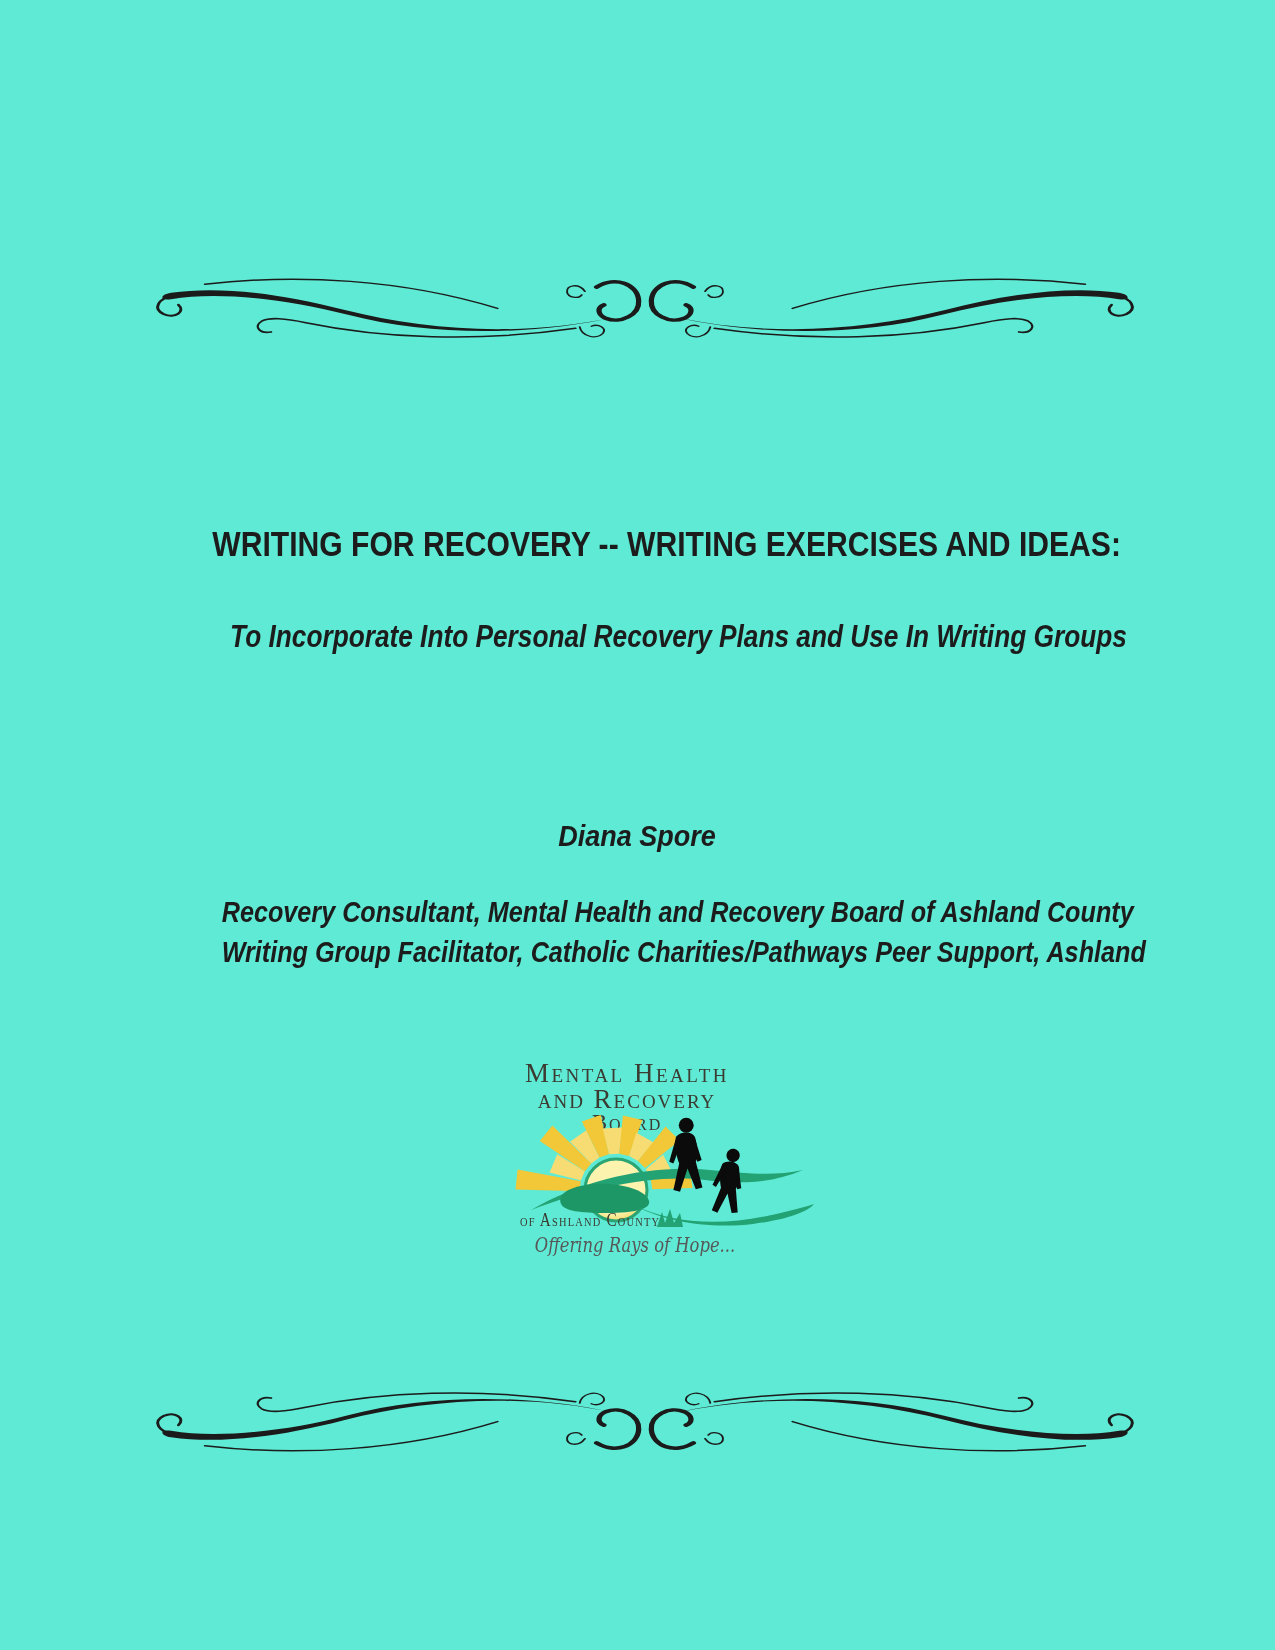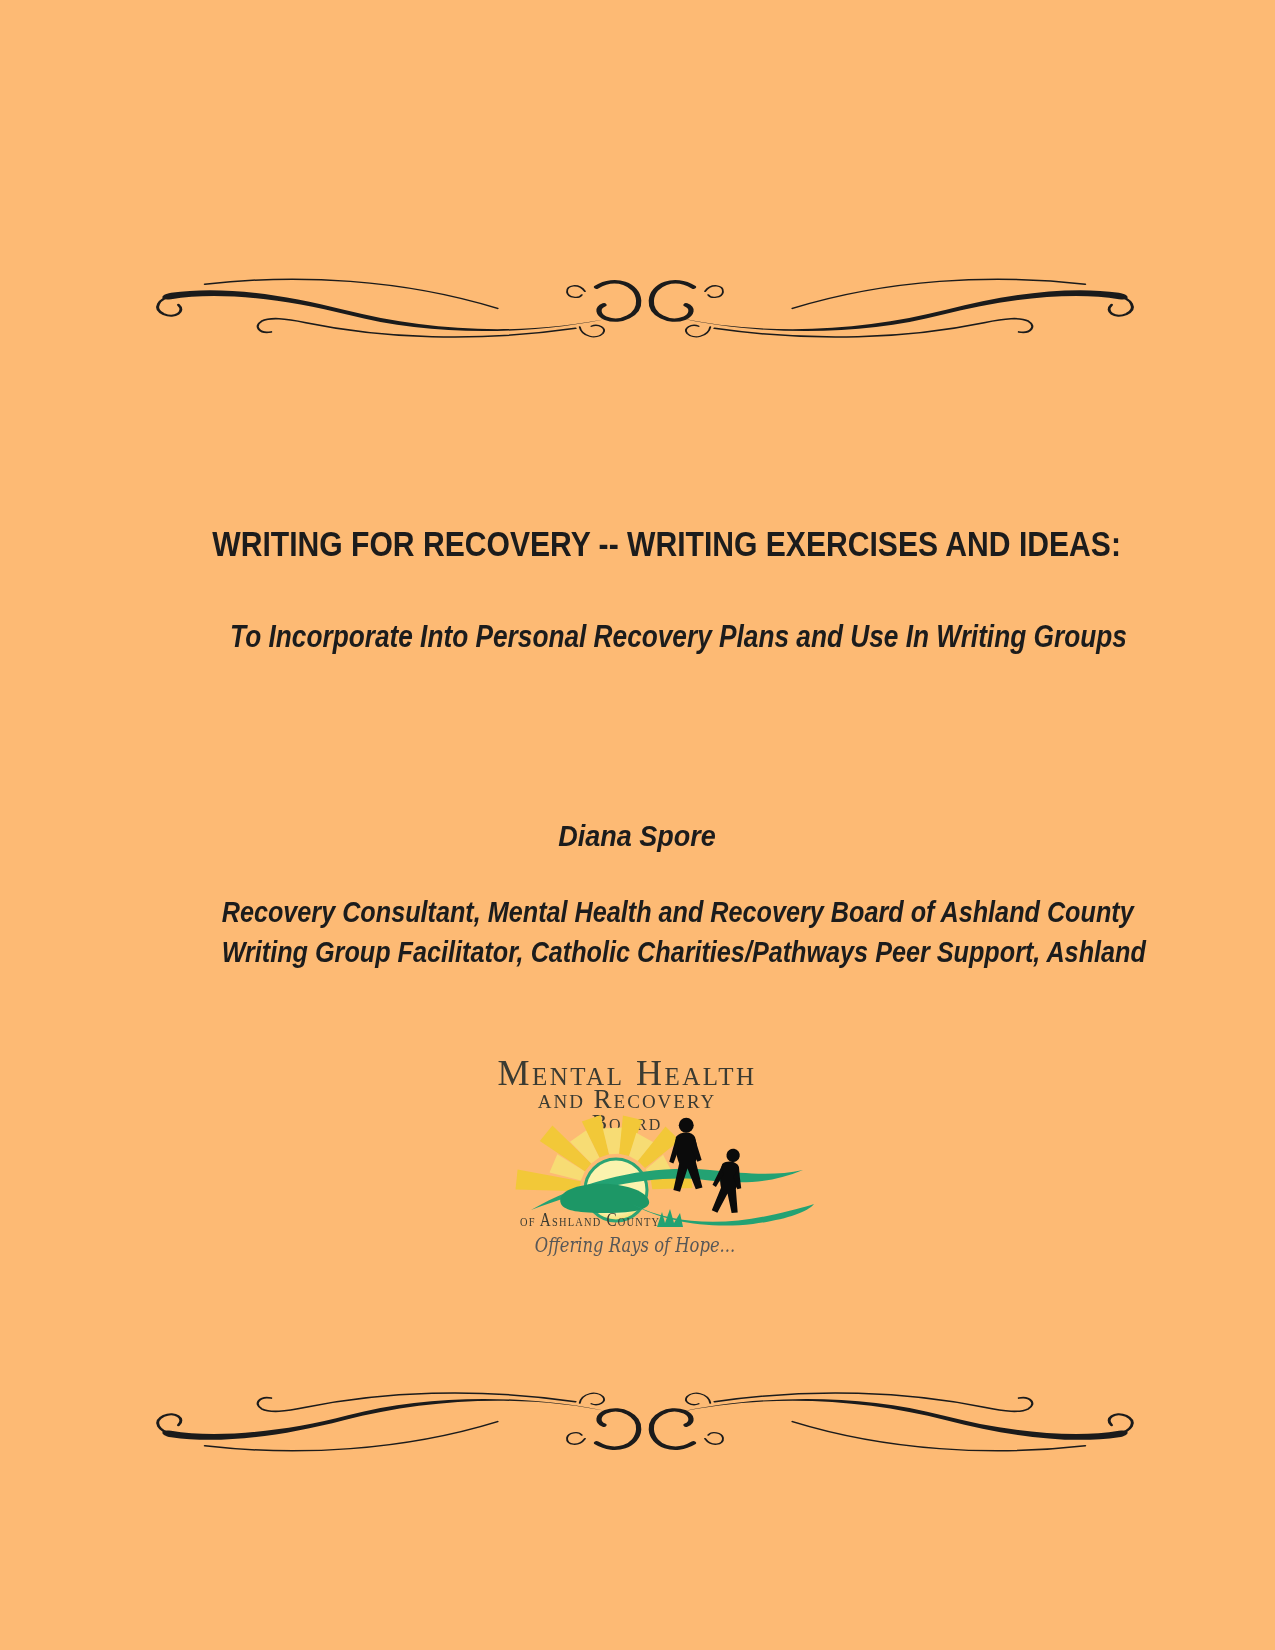--- a/index.html
+++ b/index.html
@@ -1,21 +1,21 @@
 <!DOCTYPE html>
 <html style="--ray-gold: #F2C838; --ray-light: #F7DC74; --sun-core: #FBF3AE; --sun-edge: #F0CA3E; --sun-ring: #2BA474; --hill-green: #23A273; --hill-dark: #1D9766; --logo-text: #3B3B32; --figure-black: #0B0B0B; --tagline-gray: #575757; --flourish-color: #1B1B1B; --ink-color: #1C1C1C;"><head>
 <meta charset="utf-8">
 <style>
   html,body{margin:0;padding:0;background:#ffffff;}
   .page{
     position:relative;
     width:1275px;
     height:1650px;
     margin:0 auto;
-    background:#fdba74;
+    background:#5eead4;
     font-family:"Liberation Sans", sans-serif;
     color:var(--ink-color,#1c1c1c);
     overflow:hidden;
   }
   .abs{position:absolute;}
   .nowrap{white-space:nowrap;}
   .centered{text-align:center;}
 
   
   .flourish{
@@ -52,21 +52,21 @@
   }
 
   
   .logo-name{
     left:477px;top:1059px;width:300px;
     font-family:"Liberation Serif", serif;
     font-variant:small-caps;
     color:var(--logo-text,#3b3b32);
     text-align:center;
   }
-  .logo-name .l1{font-size:36px;letter-spacing:2.5px;line-height:29px;}
+  .logo-name .l1{font-size:27px;letter-spacing:2.5px;line-height:29px;}
   .logo-name .l2{font-size:27px;letter-spacing:2px;line-height:23px;}
   .logo-name .l3{font-size:23px;letter-spacing:2px;line-height:23px;}
   .logo-art{left:495px;top:1112px;width:320px;height:125px;}
   .logo-art svg{width:100%;height:100%;display:block;}
   .logo-county{
     left:520px;top:1209px;width:220px;
     font-family:"Liberation Serif", serif;
     font-variant:small-caps;
     font-size:19px;letter-spacing:1.5px;
     color:var(--logo-text,#3b3b32);

